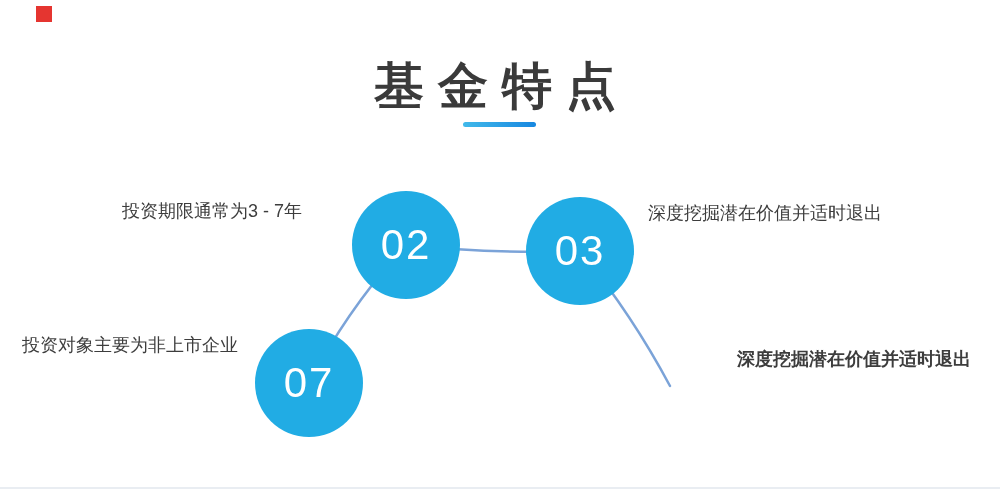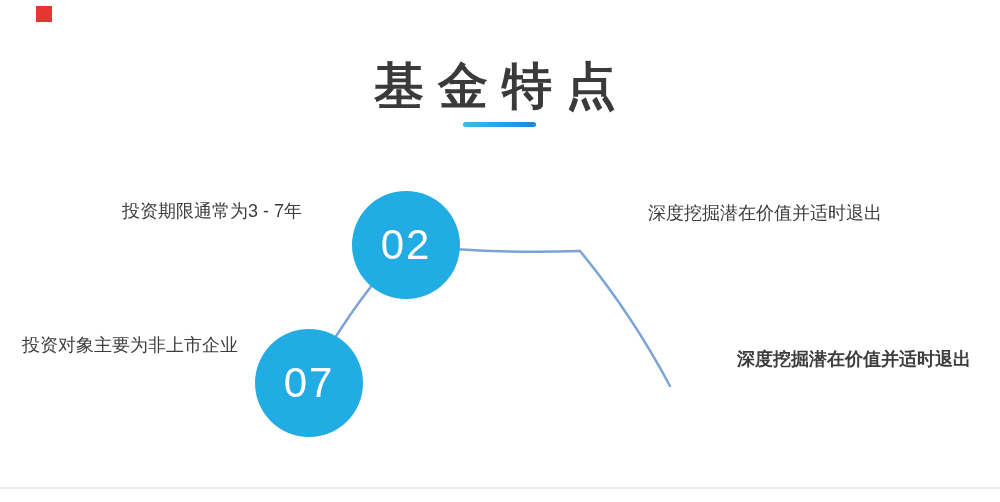--- a/index.html
+++ b/index.html
@@ -119,20 +119,23 @@
     <path class="connector" d="M 406 245 Q 493 254 580 251"></path>
     <path class="connector" d="M 580 251 Q 631 313 670 386"></path>
   </svg>
 
   <div class="feature-circle circle-01">
     <span class="feature-number">07</span>
   </div>
   <div class="feature-circle circle-02">
     <span class="feature-number">02</span>
   </div>
+  <div class="feature-circle circle-03">
+    <span class="feature-number">03</span>
+  </div>
 
   <div class="feature-label label-01">投资对象主要为非上市企业</div>
   <div class="feature-label label-02">投资期限通常为3 - 7年</div>
   <div class="feature-label label-03">深度挖掘潜在价值并适时退出</div>
   <div class="feature-label label-04">深度挖掘潜在价值并适时退出</div>
 
   <div class="bottom-rule"></div>
 
 </div>
 

